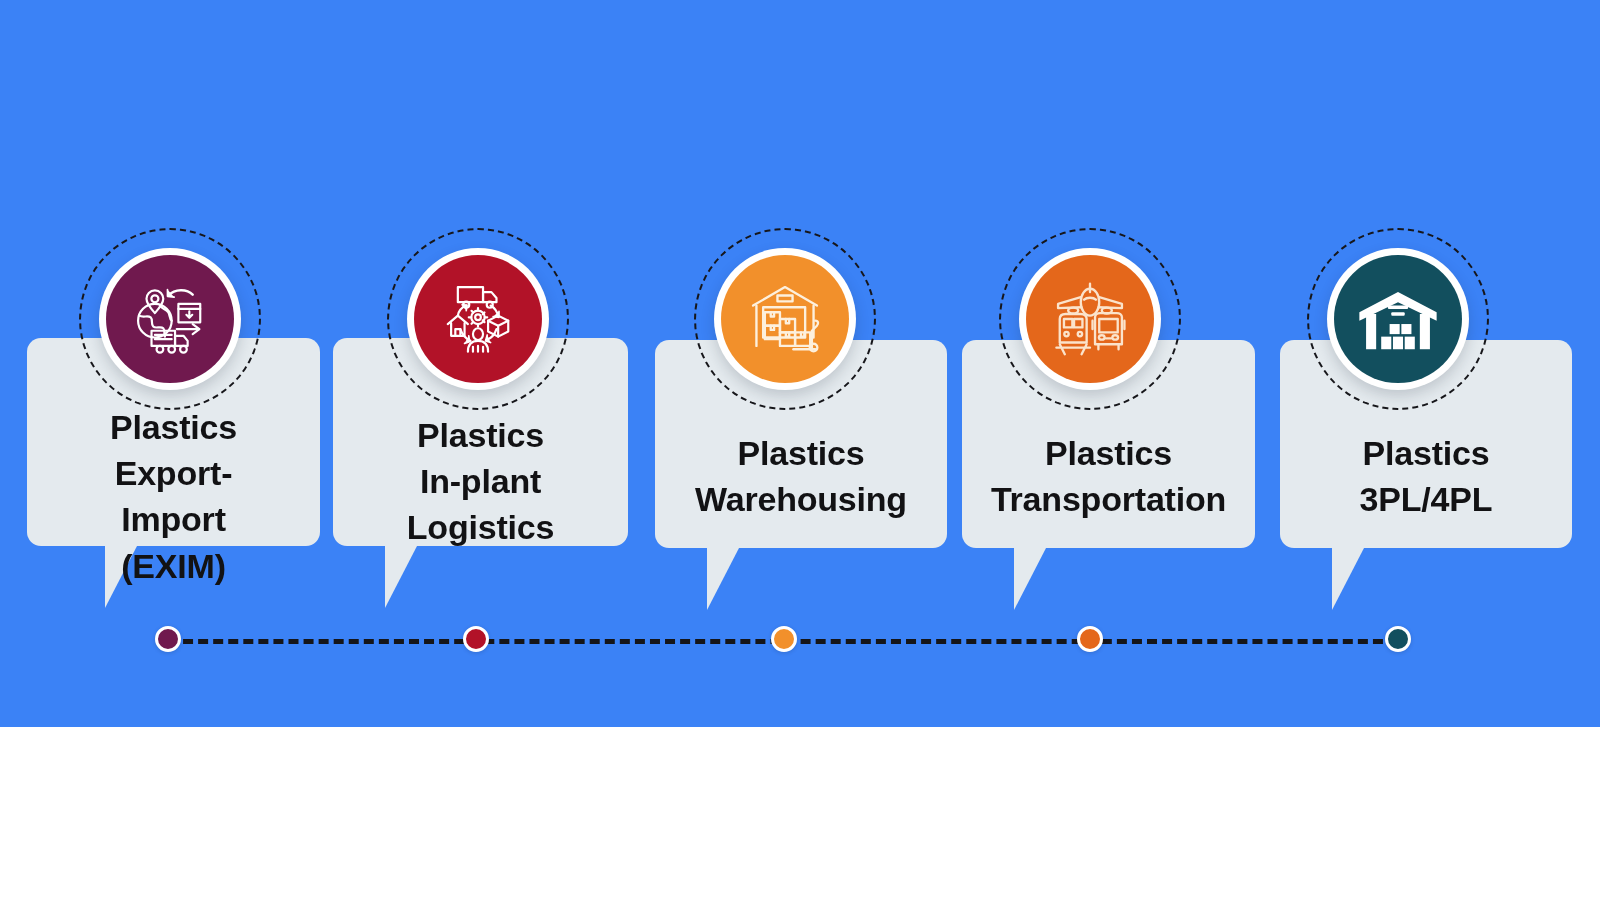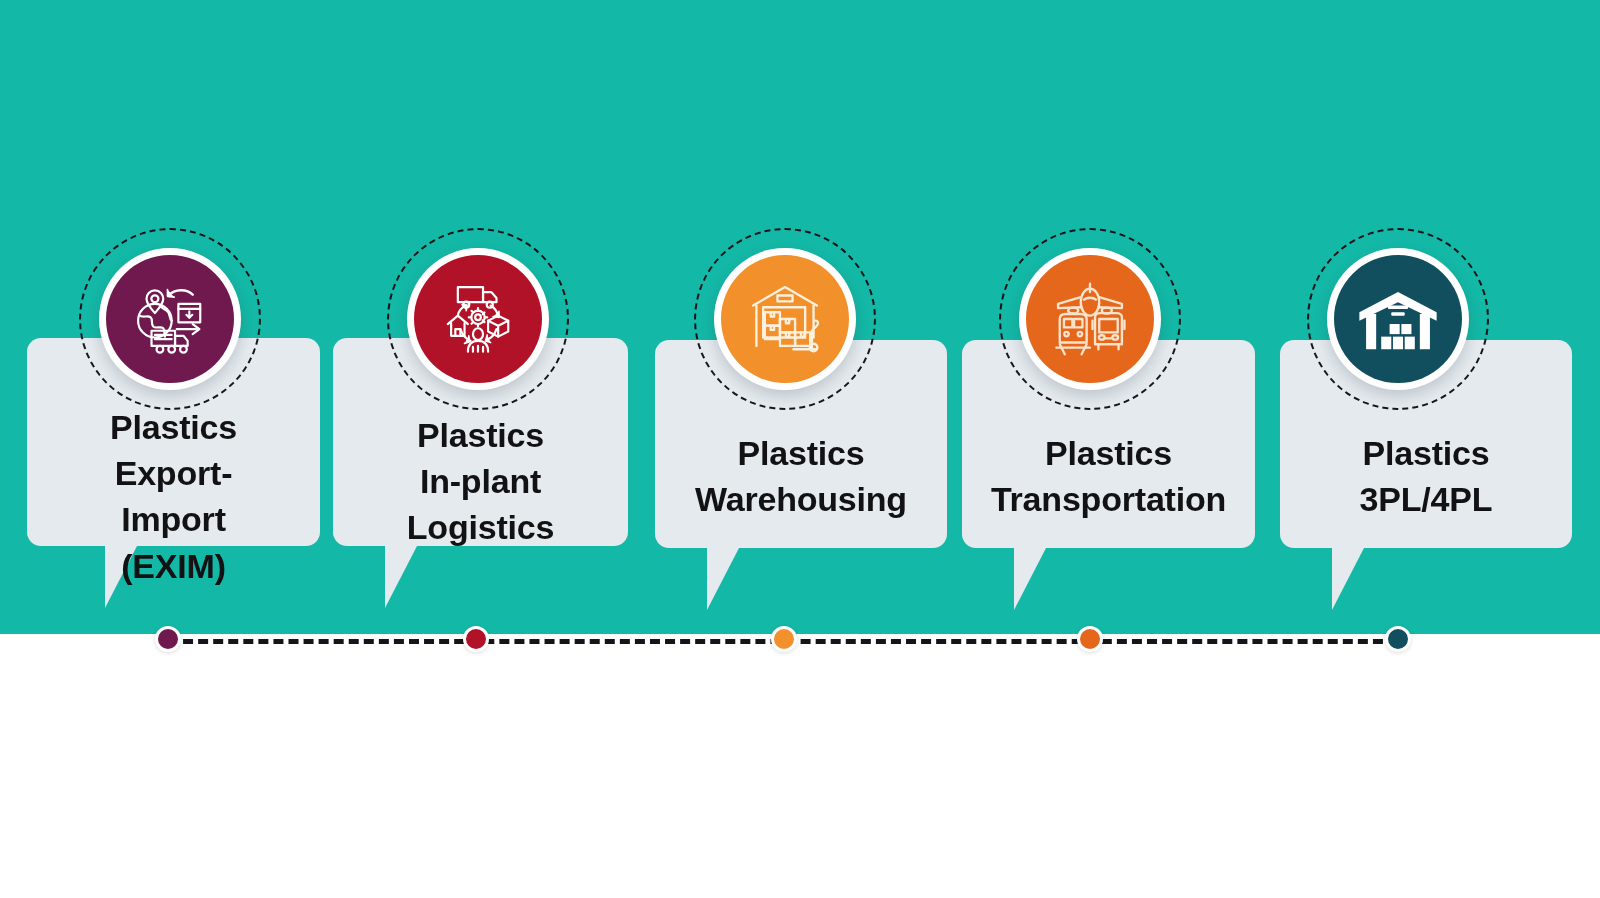--- a/index.html
+++ b/index.html
@@ -11,22 +11,22 @@
     width: 1600px;
     height: 898px;
     overflow: hidden;
     font-family: "Liberation Sans", sans-serif;
     -webkit-font-smoothing: antialiased;
   }
 
   #infographic {
     position: relative;
     width: 1600px;
-    height: 634px;
-    background: #14b8a6;
+    height: 727px;
+    background: #3b82f6;
   }
 
   
   .card {
     position: absolute;
     box-sizing: border-box;
   }
   .bubble-body {
     position: absolute;
     left: 0;

